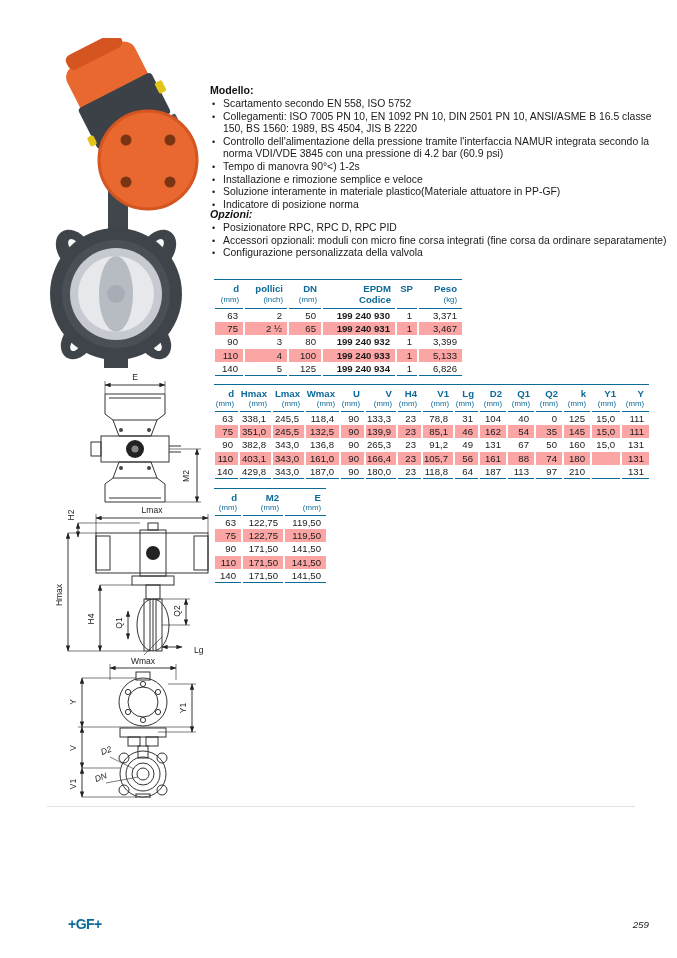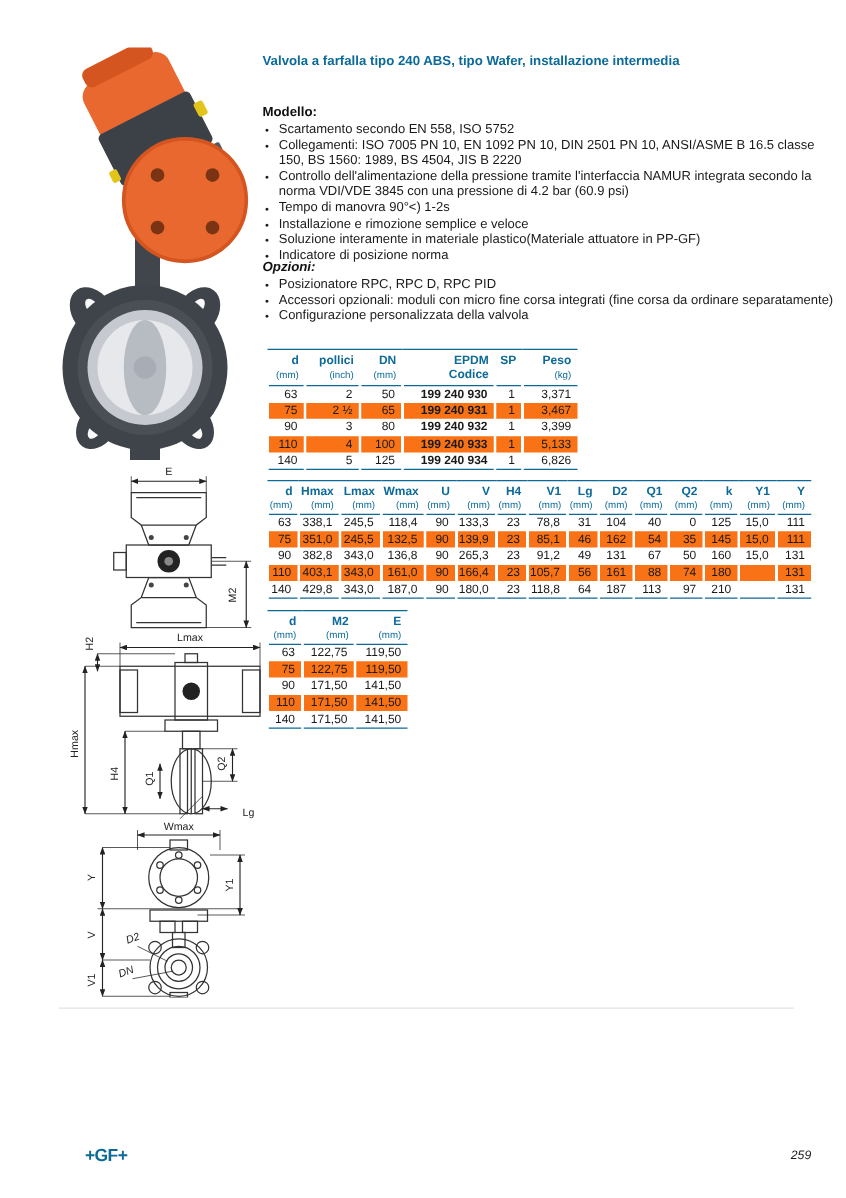--- a/index.html
+++ b/index.html
@@ -23,21 +23,21 @@
 
   
   table { border-collapse:collapse; table-layout:fixed;
           border-top:1.5px solid #0c6a99; border-bottom:1.5px solid #0c6a99; }
   thead { border-bottom:1px solid #0c6a99; }
   th, td { text-align:right; white-space:nowrap; overflow:hidden; padding:0 5px 0 0; }
   th.lab  { color:#0c6a99; font-weight:bold;   font-size:9.6px; padding-top:3px; line-height:11px; }
   th.unit { color:#0c6a99; font-weight:normal; font-size:7.8px; padding-bottom:3px; line-height:9px; }
   th.unit.as-lab { font-weight:bold; font-size:9.6px; line-height:11px; }
   td { font-size:9.6px; height:13.2px; line-height:13.2px; border-left:2px solid #fff; }
-  tr.shade td { background:#f97316; }
+  tr.shade td { background:#fca5a5; }
   td.boldc { font-weight:bold; }
 
   
   svg text { font-family:"Liberation Sans", sans-serif; font-size:8.5px; fill:#222; }
   svg text.it { font-style:italic; }
   .dline { stroke:#222; stroke-width:0.9; fill:none; }
   .xline { stroke:#222; stroke-width:0.6; fill:none; }
   .body-line { stroke:#333; stroke-width:1; fill:none; }
 
   
@@ -85,21 +85,20 @@
       <circle cx="86" cy="256" r="46" fill="#c6cad0"></circle>
       <circle cx="86" cy="256" r="38" fill="#e6e8eb"></circle>
       <ellipse cx="86" cy="256" rx="17" ry="38" fill="#b7bcc3"></ellipse>
       <circle cx="86" cy="256" r="9" fill="#a8adb5"></circle>
       <rect x="74" y="318" width="24" height="12" fill="#3f444a"></rect>
     </g>
   </svg>
 </div>
 
 <div class="abs title">
-  <div>Valvola a farfalla tipo 240 ABS, tipo Wafer, installazione intermedia</div>
 </div>
 
 <div class="abs sec-heading" style="left:210px; top:84px;">Modello:</div>
 <div class="abs bullets" style="left:212px; top:98px; width:457px;">
     <div class="bi">
       <span class="dot">•</span>
       <span class="bt">Scartamento secondo EN 558, ISO 5752</span>
     </div>
     <div class="bi">
       <span class="dot">•</span>

